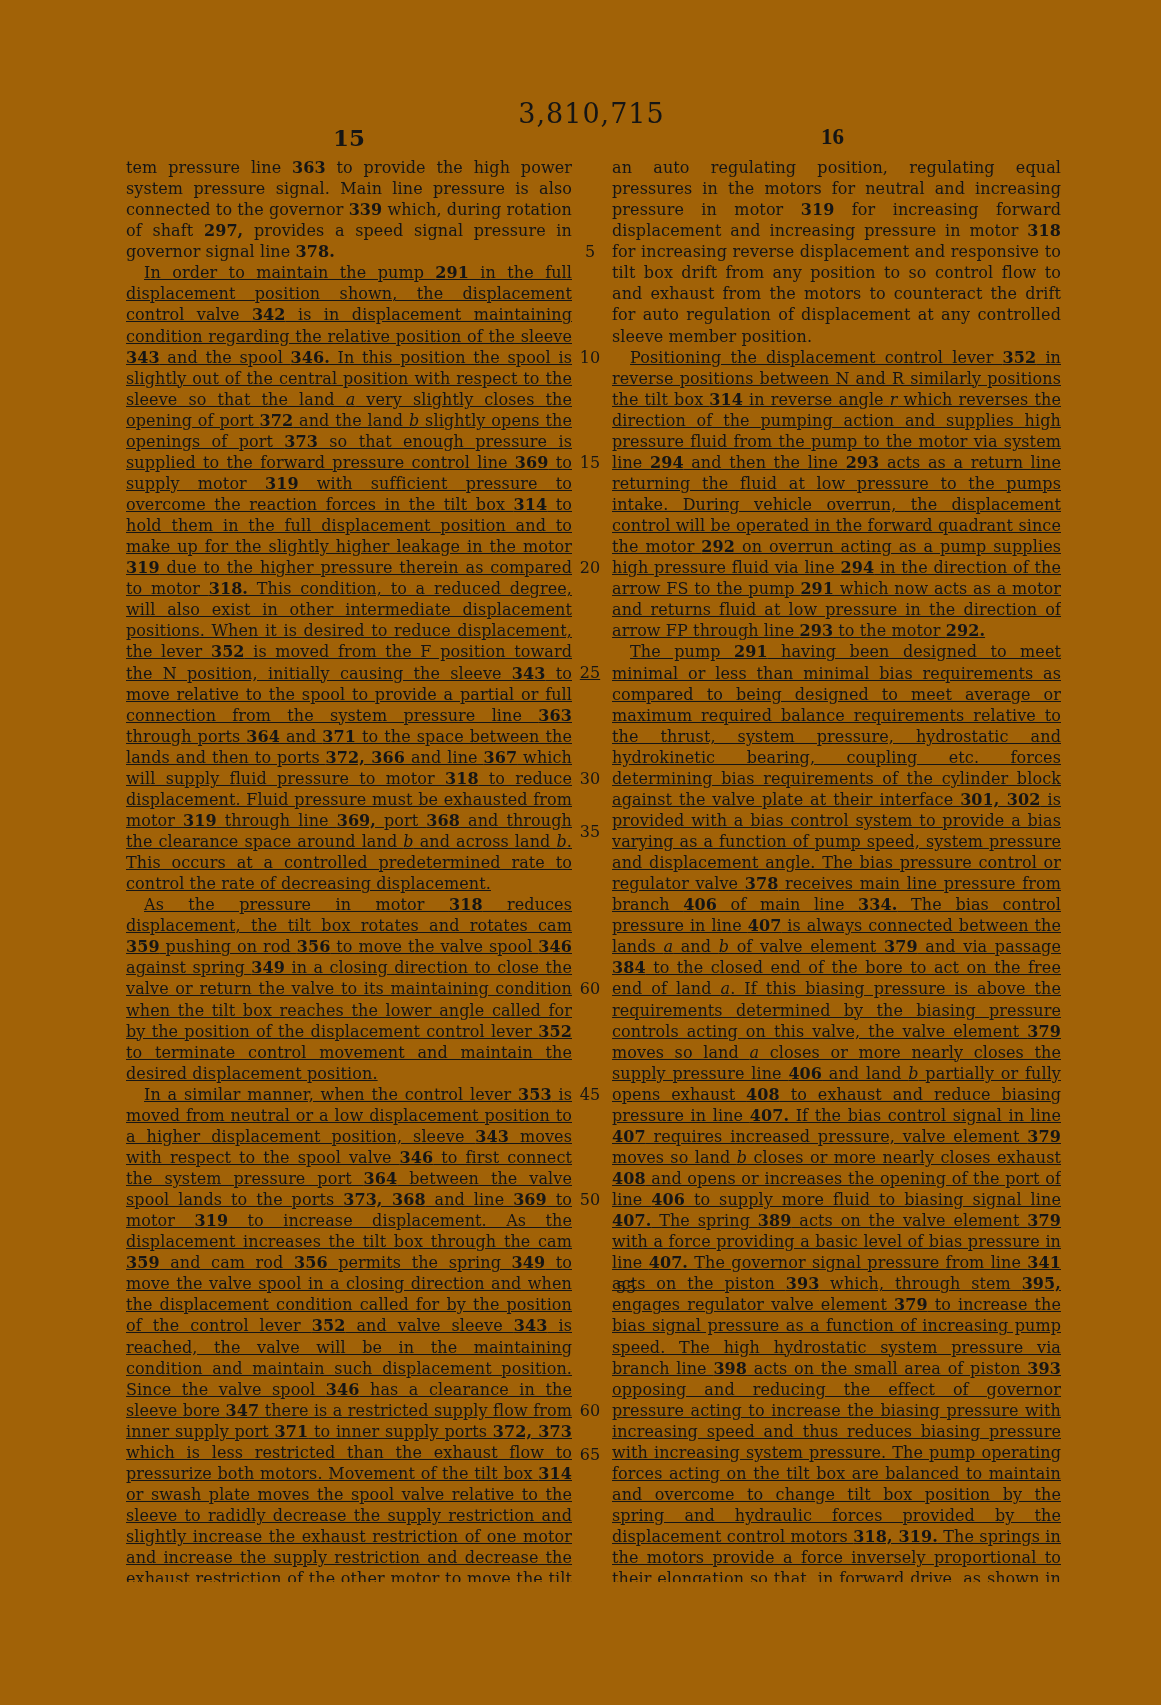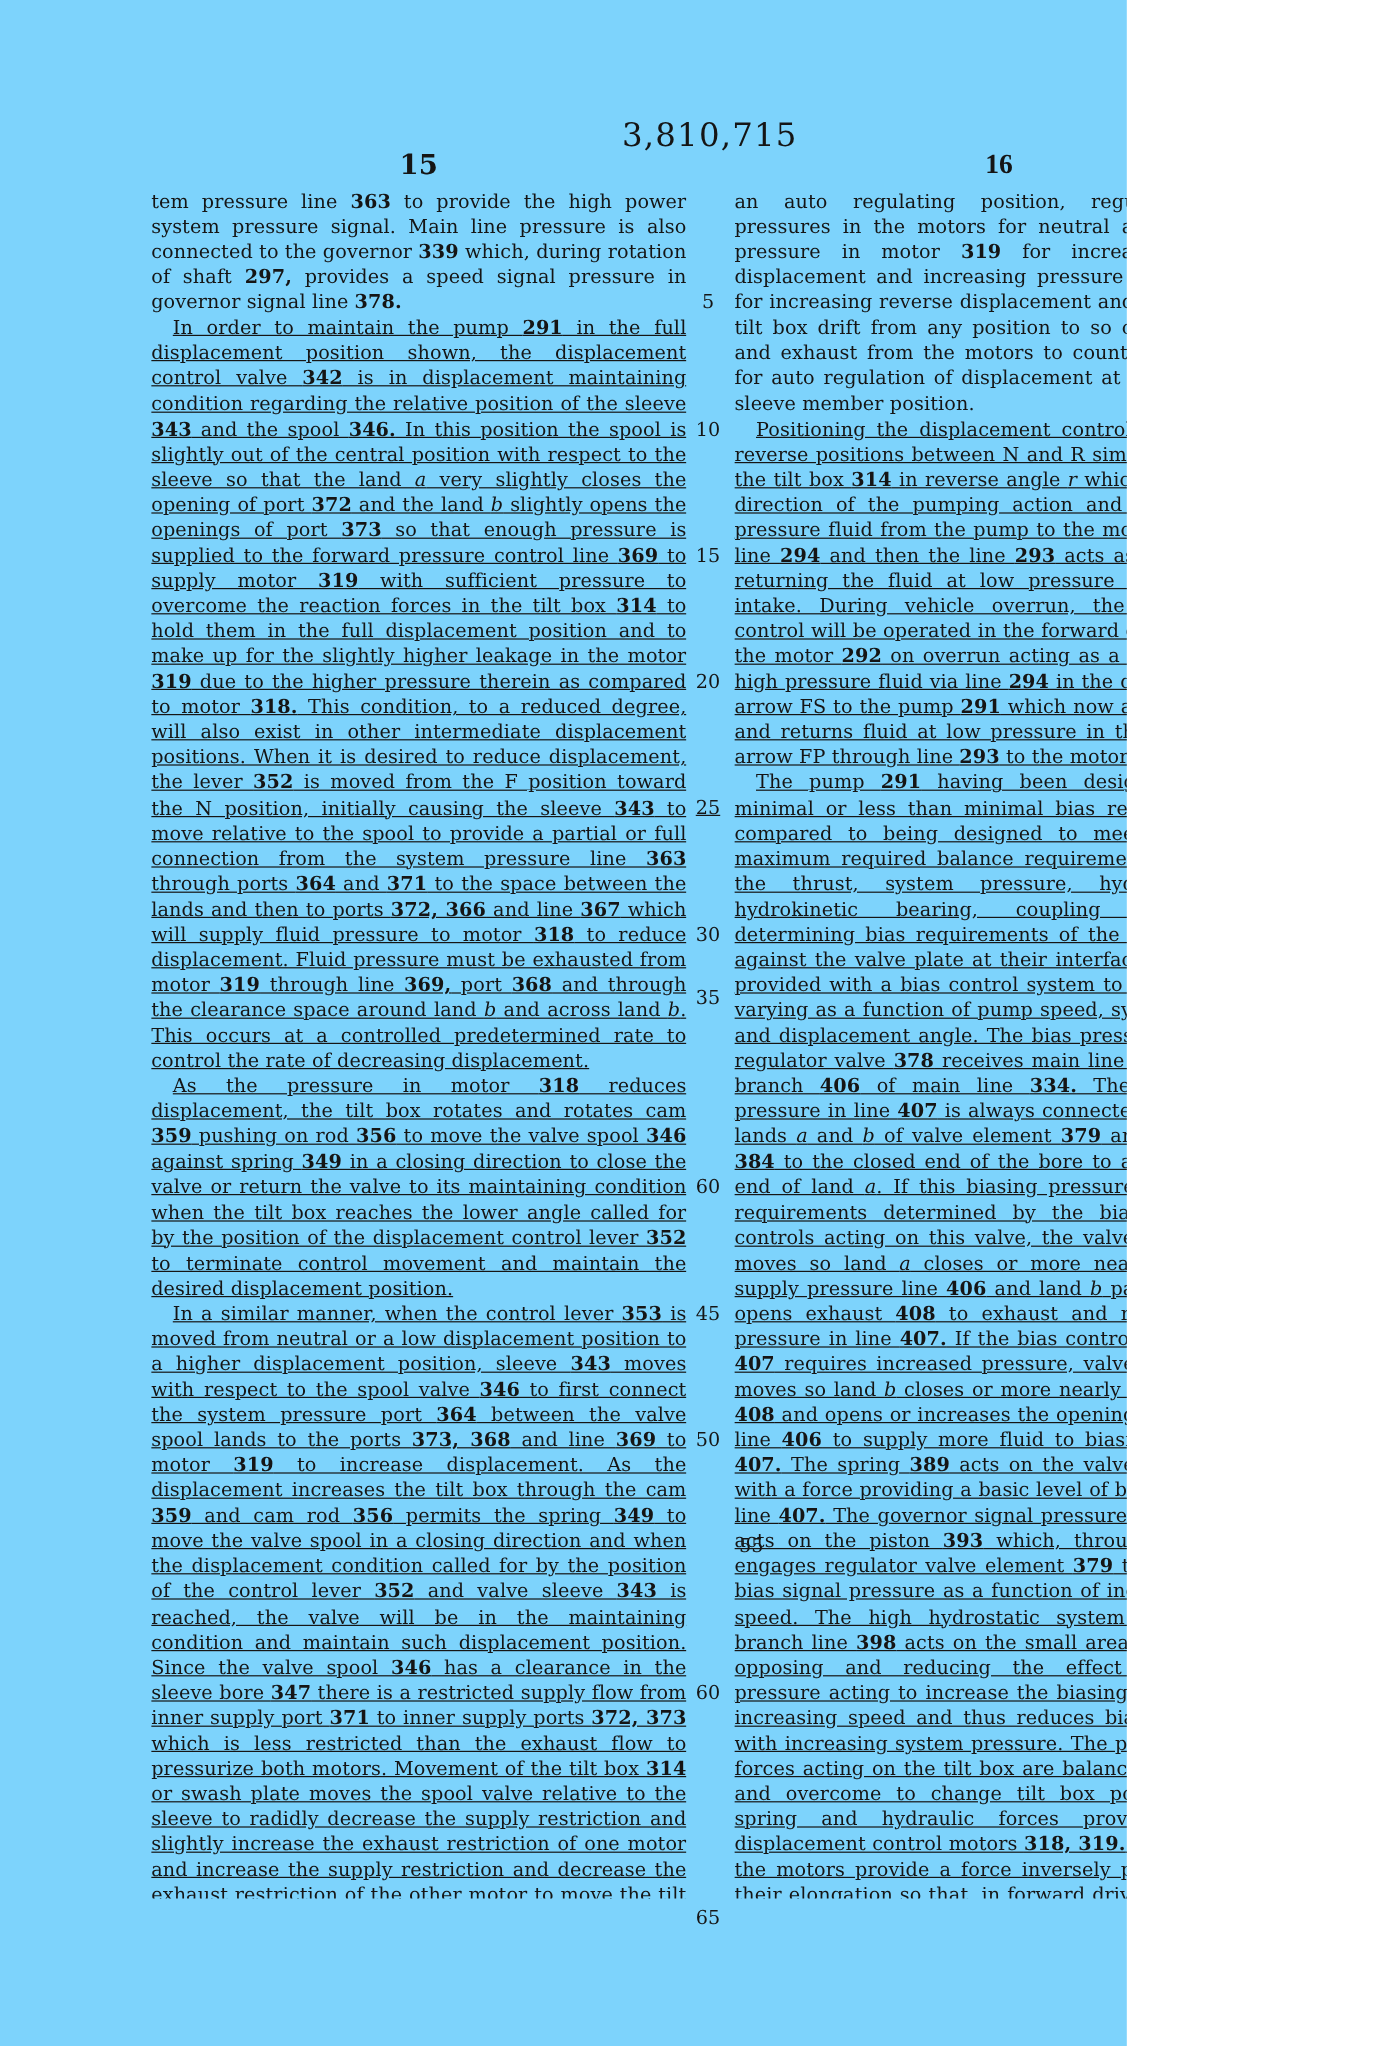--- a/index.html
+++ b/index.html
@@ -2,23 +2,23 @@
 <html><head>
 <meta charset="utf-8">
 <style>
   html, body {
     margin: 0;
     padding: 0;
     background: #ffffff;
   }
   .page {
     position: relative;
-    width: 939px;
+    width: 1161px;
     height: 1705px;
-    background: #7dd3fc;
+    background: #a16207;
     font-family: "DejaVu Serif", serif;
     color: #151515;
     overflow: hidden;
   }
   .patent-number {
     position: absolute;
     top: 98px;
     left: 0;
     width: 1183px;
     text-align: center;
@@ -84,21 +84,21 @@
       <div class="line-number" style="top: 451.84px;">15</div>
       <div class="line-number" style="top: 557.14px;">20</div>
       <div class="line-number" style="top: 662.44px; text-decoration: underline;">25</div>
       <div class="line-number" style="top: 767.74px;">30</div>
       <div class="line-number" style="top: 821px;">35</div>
       <div class="line-number" style="top: 978.34px;">60</div>
       <div class="line-number" style="top: 1083.64px;">45</div>
       <div class="line-number" style="top: 1188.94px;">50</div>
       <div class="line-number" style="top: 1277px; margin-left: 36px;">55</div>
       <div class="line-number" style="top: 1399.54px;">60</div>
-      <div class="line-number" style="top: 1587px;">65</div>
+      <div class="line-number" style="top: 1444px;">65</div>
     </div>
 
   <div class="column right" id="right-column">
       <p class="para">an auto regulating position, regulating equal pressures in the motors for neutral and increasing pressure in motor <b>319</b> for increasing forward displacement and increasing pressure in motor <b>318</b> for increasing reverse displacement and responsive to tilt box drift from any position to so control flow to and exhaust from the motors to counteract the drift for auto regulation of displacement at any controlled sleeve member position.</p>
       <p class="para indent">Positioning the displacement control lever <b>352</b> in reverse positions between N and R similarly positions the tilt box <b>314</b> in reverse angle <i>r</i> which reverses the direction of the pumping action and supplies high pressure fluid from the pump to the motor via system line <b>294</b> and then the line <b>293</b> acts as a return line returning the fluid at low pressure to the pumps intake. During vehicle overrun, the displacement control will be operated in the forward quadrant since the motor <b>292</b> on overrun acting as a pump supplies high pressure fluid via line <b>294</b> in the direction of the arrow FS to the pump <b>291</b> which now acts as a motor and returns fluid at low pressure in the direction of arrow FP through line <b>293</b> to the motor <b>292.</b></p>
       <p class="para indent">The pump <b>291</b> having been designed to meet minimal or less than minimal bias requirements as compared to being designed to meet average or maximum required balance requirements relative to the thrust, system pressure, hydrostatic and hydrokinetic bearing, coupling etc. forces determining bias requirements of the cylinder block against the valve plate at their interface <b>301, 302</b> is provided with a bias control system to provide a bias varying as a function of pump speed, system pressure and displacement angle. The bias pressure control or regulator valve <b>378</b> receives main line pressure from branch <b>406</b> of main line <b>334.</b> The bias control pressure in line <b>407</b> is always connected between the lands <i>a</i> and <i>b</i> of valve element <b>379</b> and via passage <b>384</b> to the closed end of the bore to act on the free end of land <i>a</i>. If this biasing pressure is above the requirements determined by the biasing pressure controls acting on this valve, the valve element <b>379</b> moves so land <i>a</i> closes or more nearly closes the supply pressure line <b>406</b> and land <i>b</i> partially or fully opens exhaust <b>408</b> to exhaust and reduce biasing pressure in line <b>407.</b> If the bias control signal in line <b>407</b> requires increased pressure, valve element <b>379</b> moves so land <i>b</i> closes or more nearly closes exhaust <b>408</b> and opens or increases the opening of the port of line <b>406</b> to supply more fluid to biasing signal line <b>407.</b> The spring <b>389</b> acts on the valve element <b>379</b> with a force providing a basic level of bias pressure in line <b>407.</b> The governor signal pressure from line <b>341</b> acts on the piston <b>393</b> which, through stem <b>395,</b> engages regulator valve element <b>379</b> to increase the bias signal pressure as a function of increasing pump speed. The high hydrostatic system pressure via branch line <b>398</b> acts on the small area of piston <b>393</b> opposing and reducing the effect of governor pressure acting to increase the biasing pressure with increasing speed and thus reduces biasing pressure with increasing system pressure. The pump operating forces acting on the tilt box are balanced to maintain and overcome to change tilt box position by the spring and hydraulic forces provided by the displacement control motors <b>318, 319.</b> The springs in the motors provide a force inversely proportional to their elongation so that, in forward drive, as shown in FIG.  the spring of motor  is providing a larger force than the spring of motor  Thus to maintain a forward displacement position the</p>
     </div>
 </div>
 
 </body></html>

